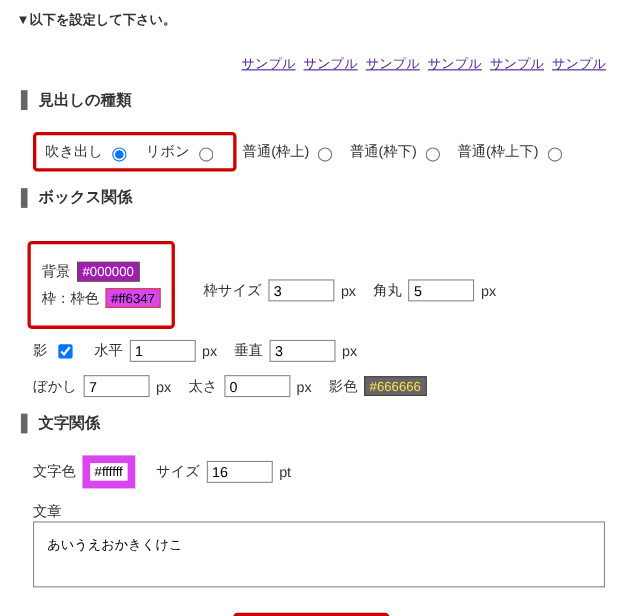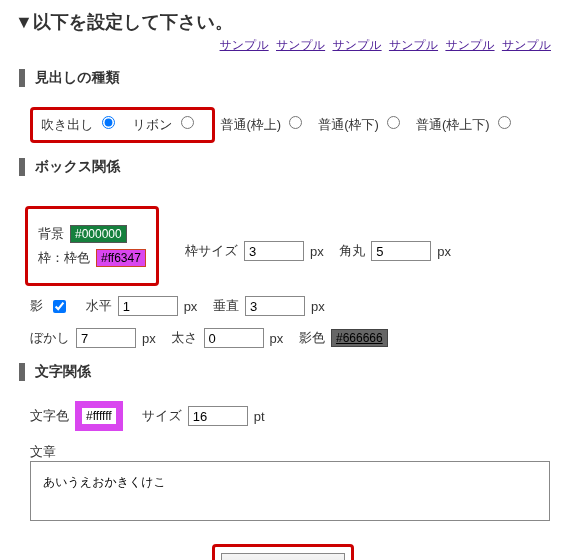--- a/index.html
+++ b/index.html
@@ -1,32 +1,32 @@
 <!DOCTYPE html>
 <html><head>
 <meta charset="utf-8">
 <style>
 * { box-sizing: border-box; margin: 0; padding: 0; }
 body { font-family: "MS PGothic", "Meiryo", sans-serif; font-size: 13px; color: #333; background: #fff; padding: 10px 15px; width: 566px; }
-.header-note { font-size: 18px; font-weight: bold; margin-bottom: 3px; }
+.header-note { font-size: 12px; font-weight: bold; margin-bottom: 23px; }
 .samples { text-align: right; margin-bottom: 15px; font-size: 12px; }
 .samples a { color: #4c1d95; text-decoration: underline; margin-left: 4px; cursor: pointer; }
 .section-title { border-left: 6px solid #666; padding-left: 10px; font-weight: bold; font-size: 14px; margin: 15px 0 20px 4px; }
 .row { margin: 12px 0 12px 15px; display: flex; align-items: center; flex-wrap: wrap; gap: 6px; }
 .redbox { border: 3px solid #cc0000; border-radius: 4px; padding: 6px 8px; display: inline-flex; align-items: center; gap: 8px; }
-.radio-group { display: inline-flex; align-items: flex-start; gap: 6px; margin-right: 10px; }
+.radio-group { display: inline-flex; align-items: flex-end; gap: 6px; margin-right: 10px; }
 input[type="radio"] { margin-left: 2px; }
 input[type="checkbox"] { margin: 0 4px; }
 input[type="text"] { border: 1px solid #888; padding: 2px 4px; font-size: 13px; height: 20px; }
 .w60 { width: 60px; }
 textarea { width: 520px; height: 60px; border: 1px solid #888; padding: 12px; font-size: 12px; font-family: inherit; resize: none; }
 .color-swatch { display: inline-block; padding: 1px 4px; font-size: 12px; }
-.swatch-black { background: #15803d; color: #fff; border: 1px solid #555; }
+.swatch-black { background: #a21caf; color: #fff; border: 1px solid #555; }
 .swatch-tomato { background: #d946ef; color: #000; border: 1px solid #cc4422; }
-.swatch-gray { background: #666666; color: #000000; border: 1px solid #444; text-decoration: underline; }
+.swatch-gray { background: #666666; color: #fde047; border: 1px solid #444; }
 .swatch-white { background: #ffffff; color: #000000; border: 7px solid #d946ef; }
 .box-section-red { border: 3px solid #cc0000; border-radius: 4px; padding: 10px; margin: 10px 0 15px 10px; display: inline-block; }
 .box-section-red .inner-row { margin: 6px 0; display: flex; align-items: center; gap: 6px; }
 .gen-wrap { text-align: center; margin-top: 20px; }
 .gen-btn { border: 3px solid #cc0000; border-radius: 4px; padding: 6px; display: inline-block; }
 .gen-btn button { padding: 6px 18px; font-size: 14px; font-weight: bold; border: 1px solid #888; background: linear-gradient(#f5f5f5,#ddd); cursor: pointer; }
 label { cursor: default; }
 </style>
 </head>
 <body>

